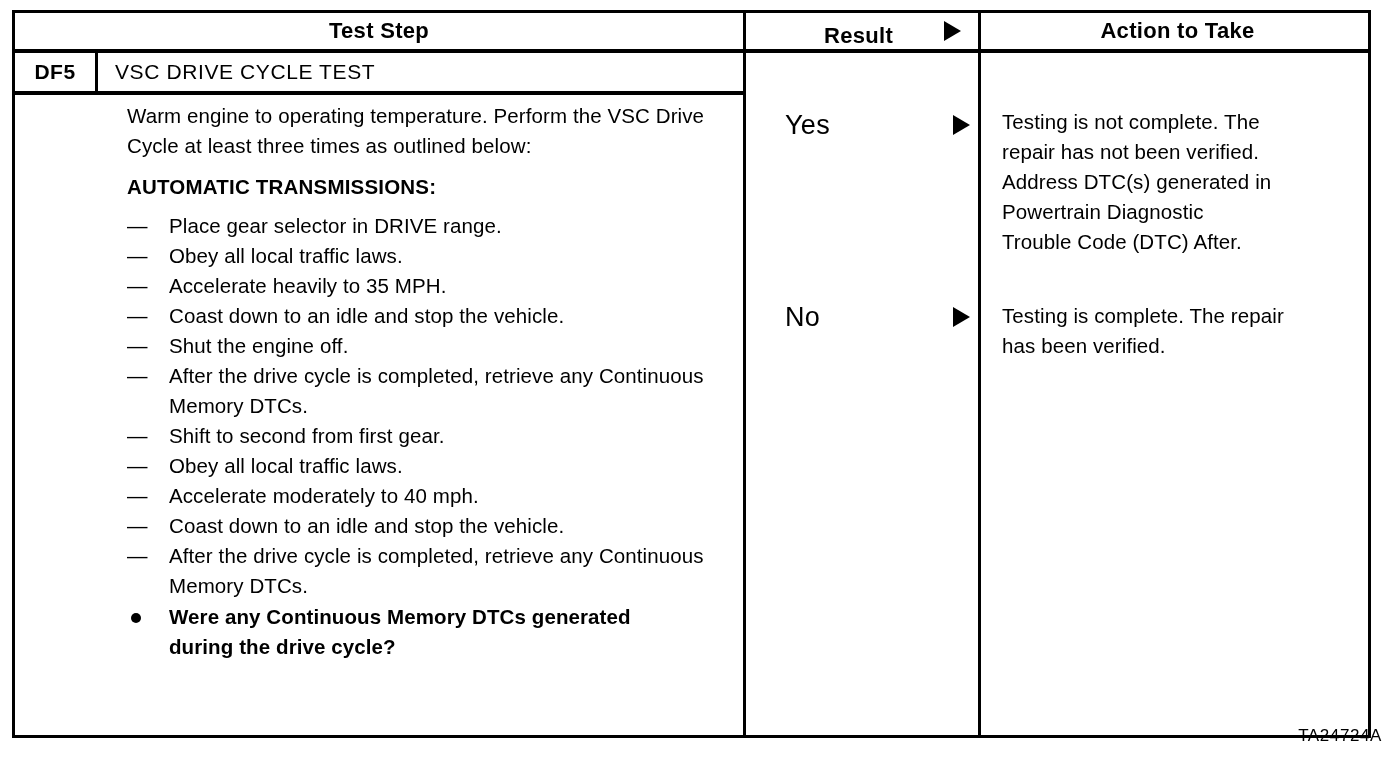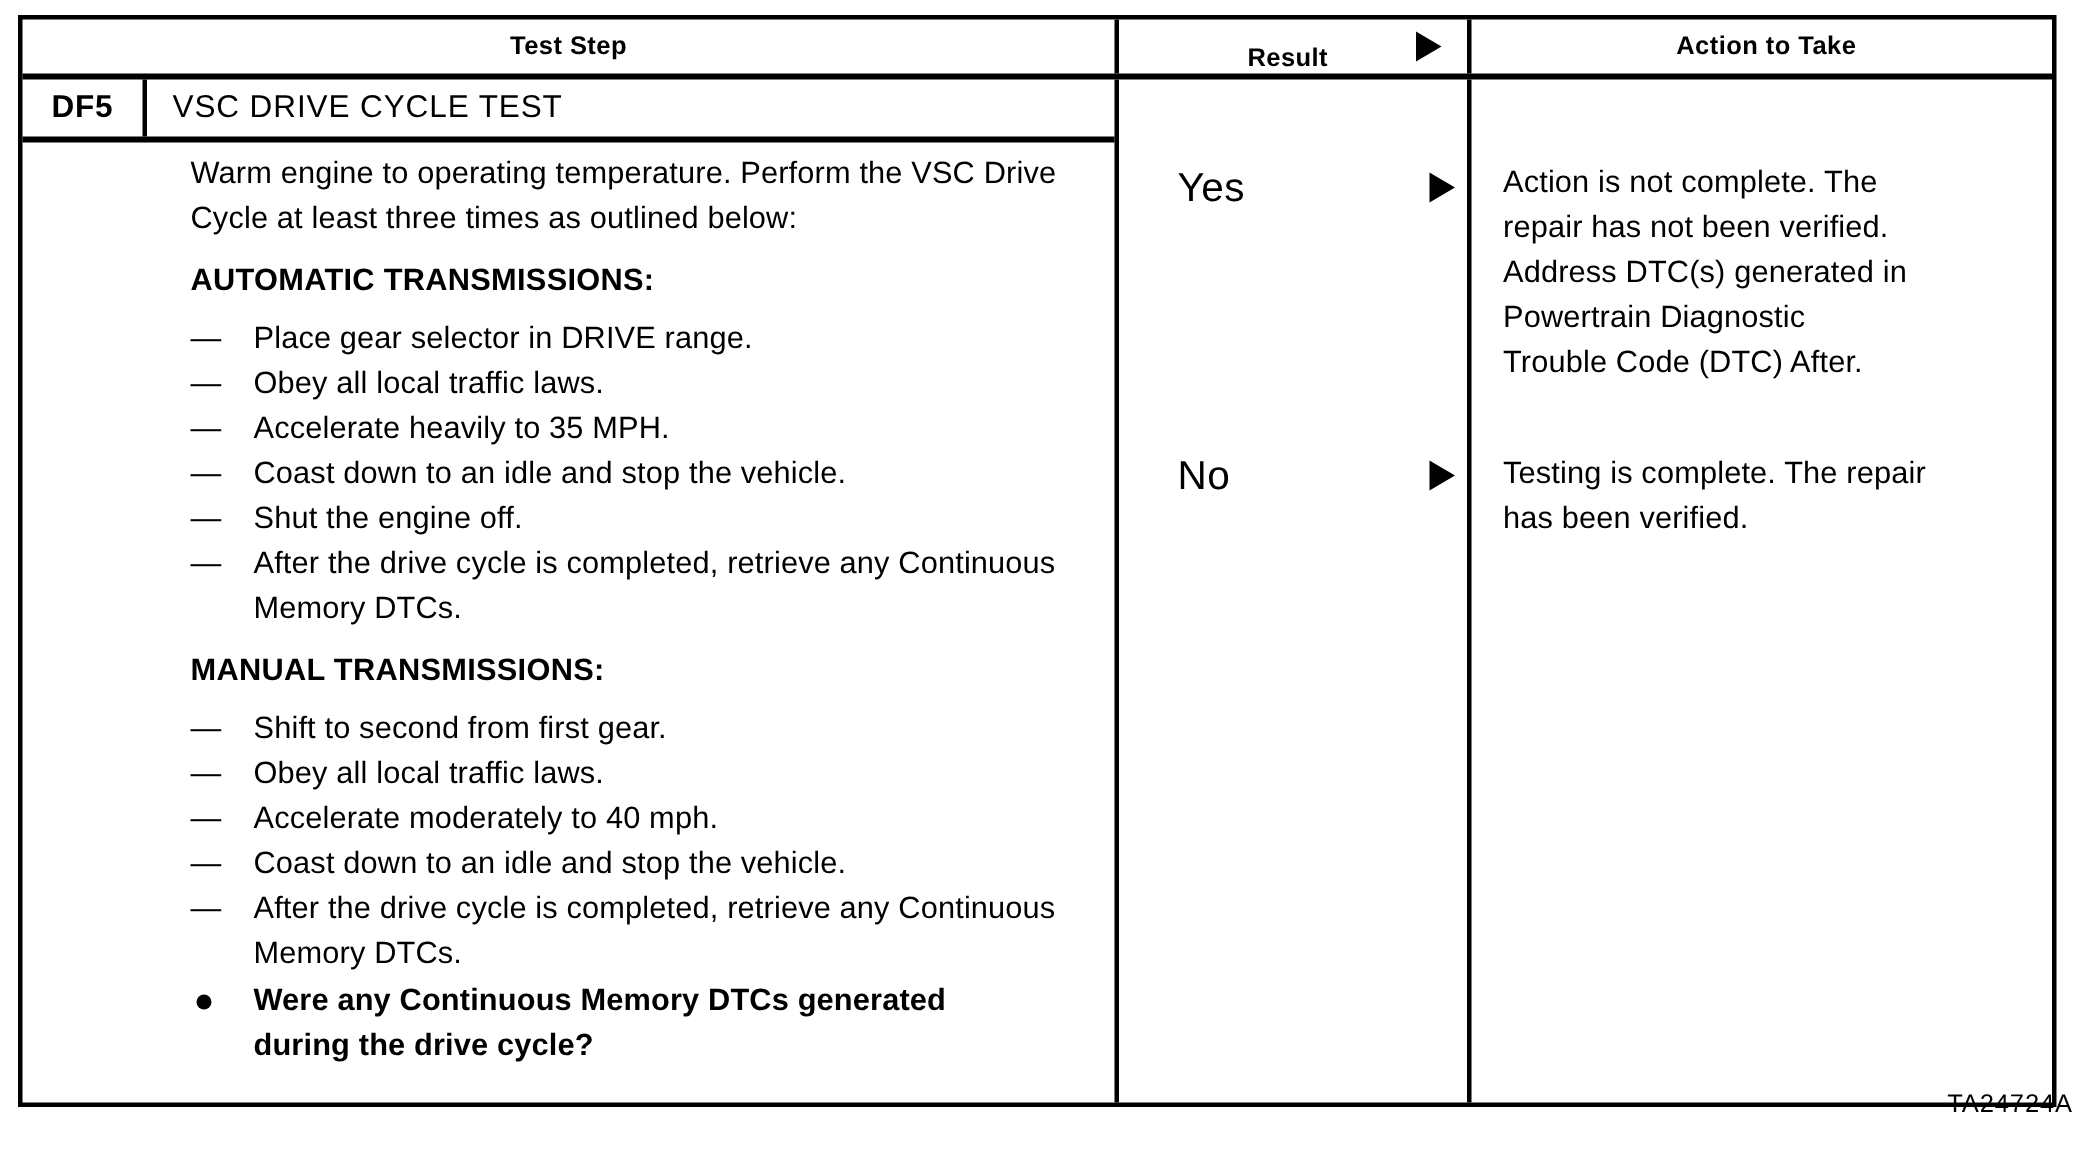--- a/index.html
+++ b/index.html
@@ -37,21 +37,21 @@
     border-bottom: 4px solid #000;
     box-sizing: border-box;
   }
   .header-cell {
     position: absolute;
     top: 0;
     height: 100%;
     display: flex;
     align-items: center;
     justify-content: center;
-    font-size: 17px;
+    font-size: 22px;
     font-weight: bold;
     letter-spacing: 0.3px;
   }
   #header-test-step { left: 0; width: 728px; }
   #header-result    { left: 728px; width: 228px; border-left: 3px solid #000; box-sizing: border-box; align-items: flex-end; }
   #header-action    { left: 963px; width: 396px; border-left: 3px solid #000; box-sizing: border-box; }
 
   .header-arrow {
     position: absolute;
     right: 10px;
@@ -290,21 +290,20 @@
 
       <ul class="step-list" id="automatic-list">
         <li><span class="dash-marker">—</span><span>Place gear selector in DRIVE range.</span></li>
         <li><span class="dash-marker">—</span><span>Obey all local traffic laws.</span></li>
         <li><span class="dash-marker">—</span><span>Accelerate heavily to 35 MPH.</span></li>
         <li><span class="dash-marker">—</span><span>Coast down to an idle and stop the vehicle.</span></li>
         <li><span class="dash-marker">—</span><span>Shut the engine off.</span></li>
         <li><span class="dash-marker">—</span><span>After the drive cycle is completed, retrieve any Continuous Memory DTCs.</span></li>
       </ul>
 
-      <div class="section-heading">MANUAL TRANSMISSIONS:</div>
 
       <ul class="step-list" id="manual-list">
         <li><span class="dash-marker">—</span><span>Shift to second from first gear.</span></li>
         <li><span class="dash-marker">—</span><span>Obey all local traffic laws.</span></li>
         <li><span class="dash-marker">—</span><span>Accelerate moderately to 40 mph.</span></li>
         <li><span class="dash-marker">—</span><span>Coast down to an idle and stop the vehicle.</span></li>
         <li><span class="dash-marker">—</span><span>After the drive cycle is completed, retrieve any Continuous Memory DTCs.</span></li>
       </ul>
 
       <div id="final-question">
@@ -321,21 +320,21 @@
       <span class="result-arrow"></span>
     </div>
     <div class="result-entry" id="result-no">
       <span class="result-label">No</span>
       <span class="result-arrow"></span>
     </div>
   </div>
 
   <div id="action-column">
     <div class="action-entry" id="action-yes">
-      <div class="action-line">Action is not complete. The</div>
+      <div class="action-line">Testing is not complete. The</div>
       <div class="action-line">repair has not been verified.</div>
       <div class="action-line">Address DTC(s) generated in</div>
       <div class="action-line">Powertrain  Diagnostic</div>
       <div class="action-line">Trouble Code (DTC) After.</div>
     </div>
     <div class="action-entry" id="action-no">
       <div class="action-line">Testing is complete. The repair</div>
       <div class="action-line">has been verified.</div>
     </div>
   </div>

